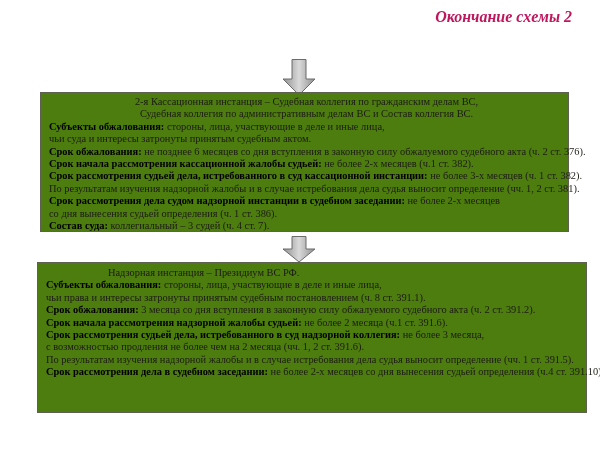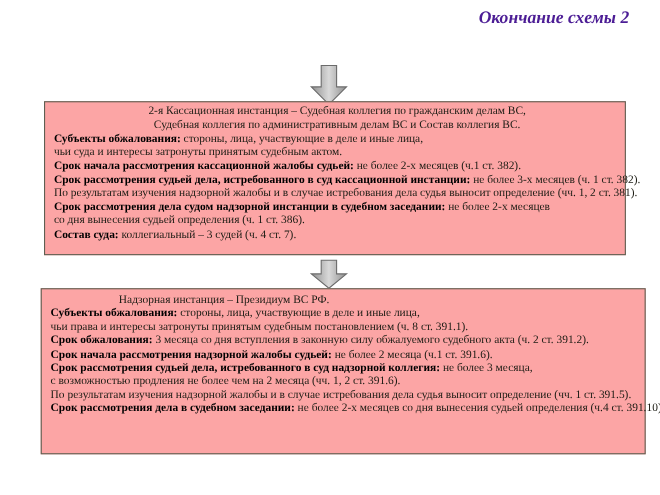--- a/index.html
+++ b/index.html
@@ -3,25 +3,25 @@
 <meta charset="utf-8">
 <style>
   html,body{margin:0;padding:0;}
   body{
     width:600px;height:450px;position:relative;background:#ffffff;
     font-family:"Liberation Serif","DejaVu Serif",serif;
     overflow:hidden;
   }
   .page-title{
     position:absolute;top:8px;right:28px;
-    font-size:16px;font-weight:bold;font-style:italic;color:#4c1d95;
+    font-size:16px;font-weight:bold;font-style:italic;color:#be185d;
   }
   .flowbox{
     position:absolute;
-    background:#fca5a5;
+    background:#4d7c0f;
     border:1px solid #5f5f52;
     box-sizing:border-box;
     color:#1c1c14;
     font-size:10.4px;
     line-height:12.4px;
   }
   .flowbox .line{white-space:nowrap;}
   .flowbox .line b{color:#000;}
   #box-cassation{left:40px;top:92px;width:529px;height:140px;padding:3px 4px 0 8px;}
   #box-supervisory{left:37px;top:262px;width:550px;height:151px;padding:4px 4px 0 8px;}
@@ -43,20 +43,21 @@
     </linearGradient>
   </defs>
   <polygon points="13,0.5 27,0.5 27,20 36,20 20,36 4,20 13,20" fill="url(#g1)" stroke="#6b6b6b" stroke-width="1"></polygon>
 </svg>
 
 <div id="box-cassation" class="flowbox">
     <div class="line" style="text-align: center;">2-я Кассационная инстанция – Судебная коллегия по гражданским делам ВС,</div>
     <div class="line" style="text-align: center;">Судебная коллегия по административным делам ВС и Состав коллегия ВС.</div>
     <div class="line"><b>Субъекты обжалования:</b> стороны, лица, участвующие в деле и иные лица,</div>
     <div class="line">чьи суда и интересы затронуты принятым судебным актом.</div>
+    <div class="line"><b>Срок обжалования:</b> не позднее 6 месяцев со дня вступления в законную силу обжалуемого судебного акта (ч. 2 ст. 376).</div>
     <div class="line"><b>Срок начала рассмотрения кассационной жалобы судьей:</b> не более 2-х месяцев (ч.1 ст. 382).</div>
     <div class="line"><b>Срок рассмотрения судьей дела, истребованного в суд кассационной инстанции:</b> не более 3-х месяцев (ч. 1 ст. 382).</div>
     <div class="line">По результатам изучения надзорной жалобы и в случае истребования дела судья выносит определение (чч. 1, 2 ст. 381).</div>
     <div class="line"><b>Срок рассмотрения дела судом надзорной инстанции в судебном заседании:</b> не более 2-х месяцев</div>
     <div class="line">со дня вынесения судьей определения (ч. 1 ст. 386).</div>
     <div class="line"><b>Состав суда:</b> коллегиальный – 3 судей (ч. 4 ст. 7).</div>
   </div>
 
 <svg id="arrow-2" class="arrow" width="40" height="27" viewBox="0 0 40 27">
   <polygon points="13,0.5 27,0.5 27,13 36,13 20,26 4,13 13,13" fill="url(#g1)" stroke="#6b6b6b" stroke-width="1"></polygon>

